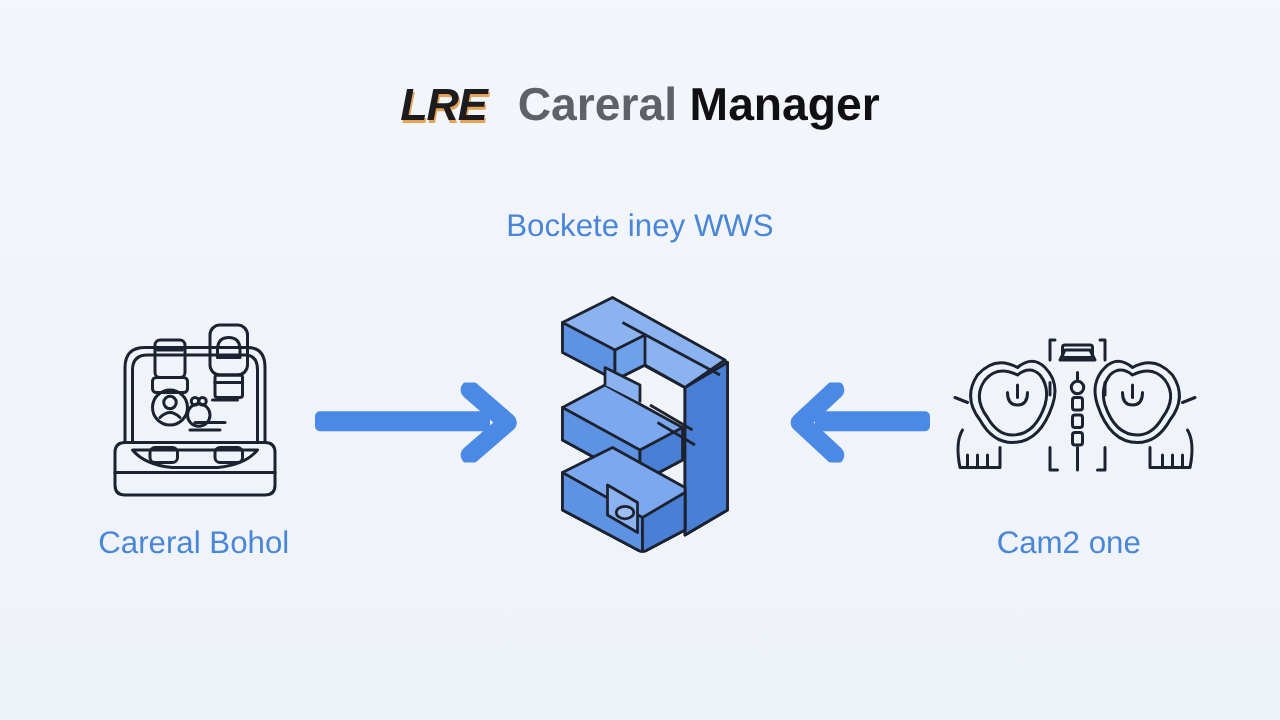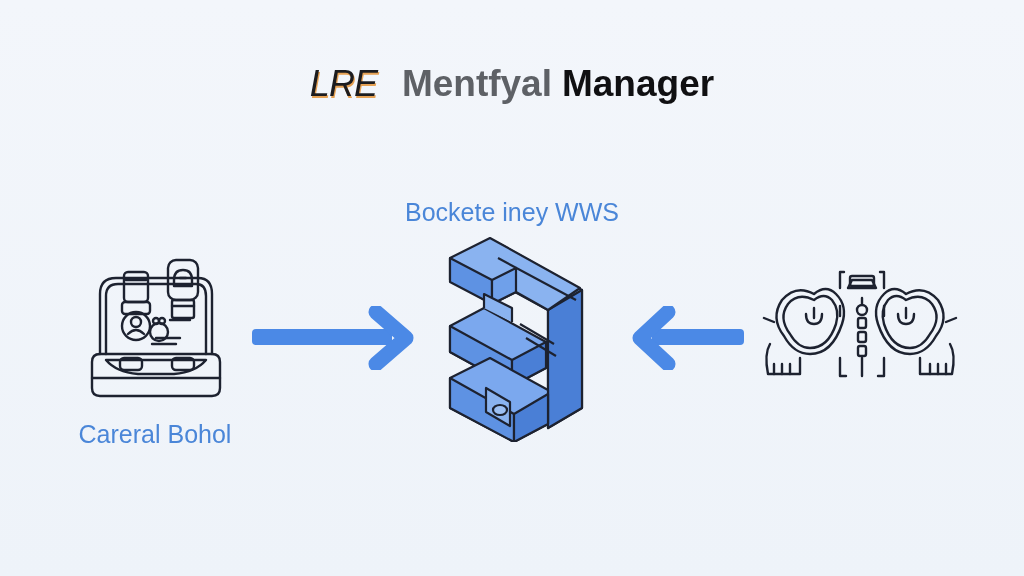--- a/index.html
+++ b/index.html
@@ -23,21 +23,21 @@
       top: 60px;
       width: 1024px;
       text-align: center;
       font-weight: bold;
       font-size: 37px;
       line-height: 48px;
       white-space: nowrap;
     }
     .title .logo {
       font-style: italic;
-      font-weight: 400;
+      font-weight: 700;
       color: #1c1c1f;
       letter-spacing: -1px;
       text-shadow: 1px 2px 0 #e6a255;
       margin-right: 25px;
       font-size: 36px;
     }
     .title .app-a {
       color: #5e6166;
       margin-right: 10px;
     }
@@ -46,21 +46,21 @@
       text-align: right;
     }
     .blue-text {
       position: absolute;
       color: #4a86d8;
       font-size: 25px;
       line-height: 32px;
       white-space: nowrap;
       text-align: center;
     }
-    .service-label { left: 312px; top: 165px; width: 400px; margin-top: 31px; }
+    .service-label { left: 312px; top: 165px; width: 400px; }
     .left-label { left: 30px; top: 418px; width: 250px; text-align: center; }
     .right-label { left: 740px; top: 418px; width: 230px; }
     .bottom-label { left: 310px; top: 477px; width: 400px; }
 
     .node {
       position: absolute;
     }
     .left-icon { left: 86px; top: 254px; width: 140px; height: 150px; }
     .center-icon { left: 430px; top: 228px; width: 166px; height: 214px; }
     .right-icon { left: 760px; top: 258px; width: 200px; height: 130px; }
@@ -70,21 +70,21 @@
     }
     .arrow-right { left: 248px; top: 306px; width: 166px; height: 64px; }
     .arrow-left { left: 630px; top: 306px; width: 118px; height: 64px; }
   </style>
 </head>
 <body>
 
 <div class="canvas">
 
   <div class="title">
-    <span class="logo">LRE</span><span class="app-a">Mentfyal</span><span class="app-b">Manager</span>
+    <span class="logo">LRE</span><span class="app-a">Careral</span><span class="app-b">Manager</span>
   </div>
 
   <div class="blue-text service-label">Bockete iney WWS</div>
 
   <div class="node left-icon">
     <svg width="140" height="150" viewBox="0 0 140 150" fill="none" stroke="#1d2230" stroke-width="2.4" stroke-linejoin="round" stroke-linecap="round">
 
       <path d="M14 100 L14 40 Q14 24 30 24 L112 24 Q126 24 126 40 L126 100"></path>
       <path d="M20 100 L20 42 Q20 30 32 30 L110 30 Q120 30 120 42 L120 100"></path>
 
@@ -188,14 +188,15 @@
       <path d="M170 76 Q182 60 172 46 Q162 34 146 42 Q136 34 128 42 Q120 52 124 66 Q132 90 150 90 Q162 90 170 76 Z"></path>
       <path d="M138 56 Q138 66 146 66 Q154 66 154 56"></path>
       <path d="M146 50 L146 60"></path>
       <path d="M190 86 Q196 96 192 116 L160 116 L160 100"></path>
       <path d="M186 116 L186 106 M178 116 L178 106 M170 116 L170 106"></path>
       <path d="M196 60 L186 64"></path>
     </svg>
   </div>
 
   <div class="blue-text left-label">Careral Bohol</div>
+  <div class="blue-text right-label">Cam2 one</div>
 
 </div>
 
 </body></html>

